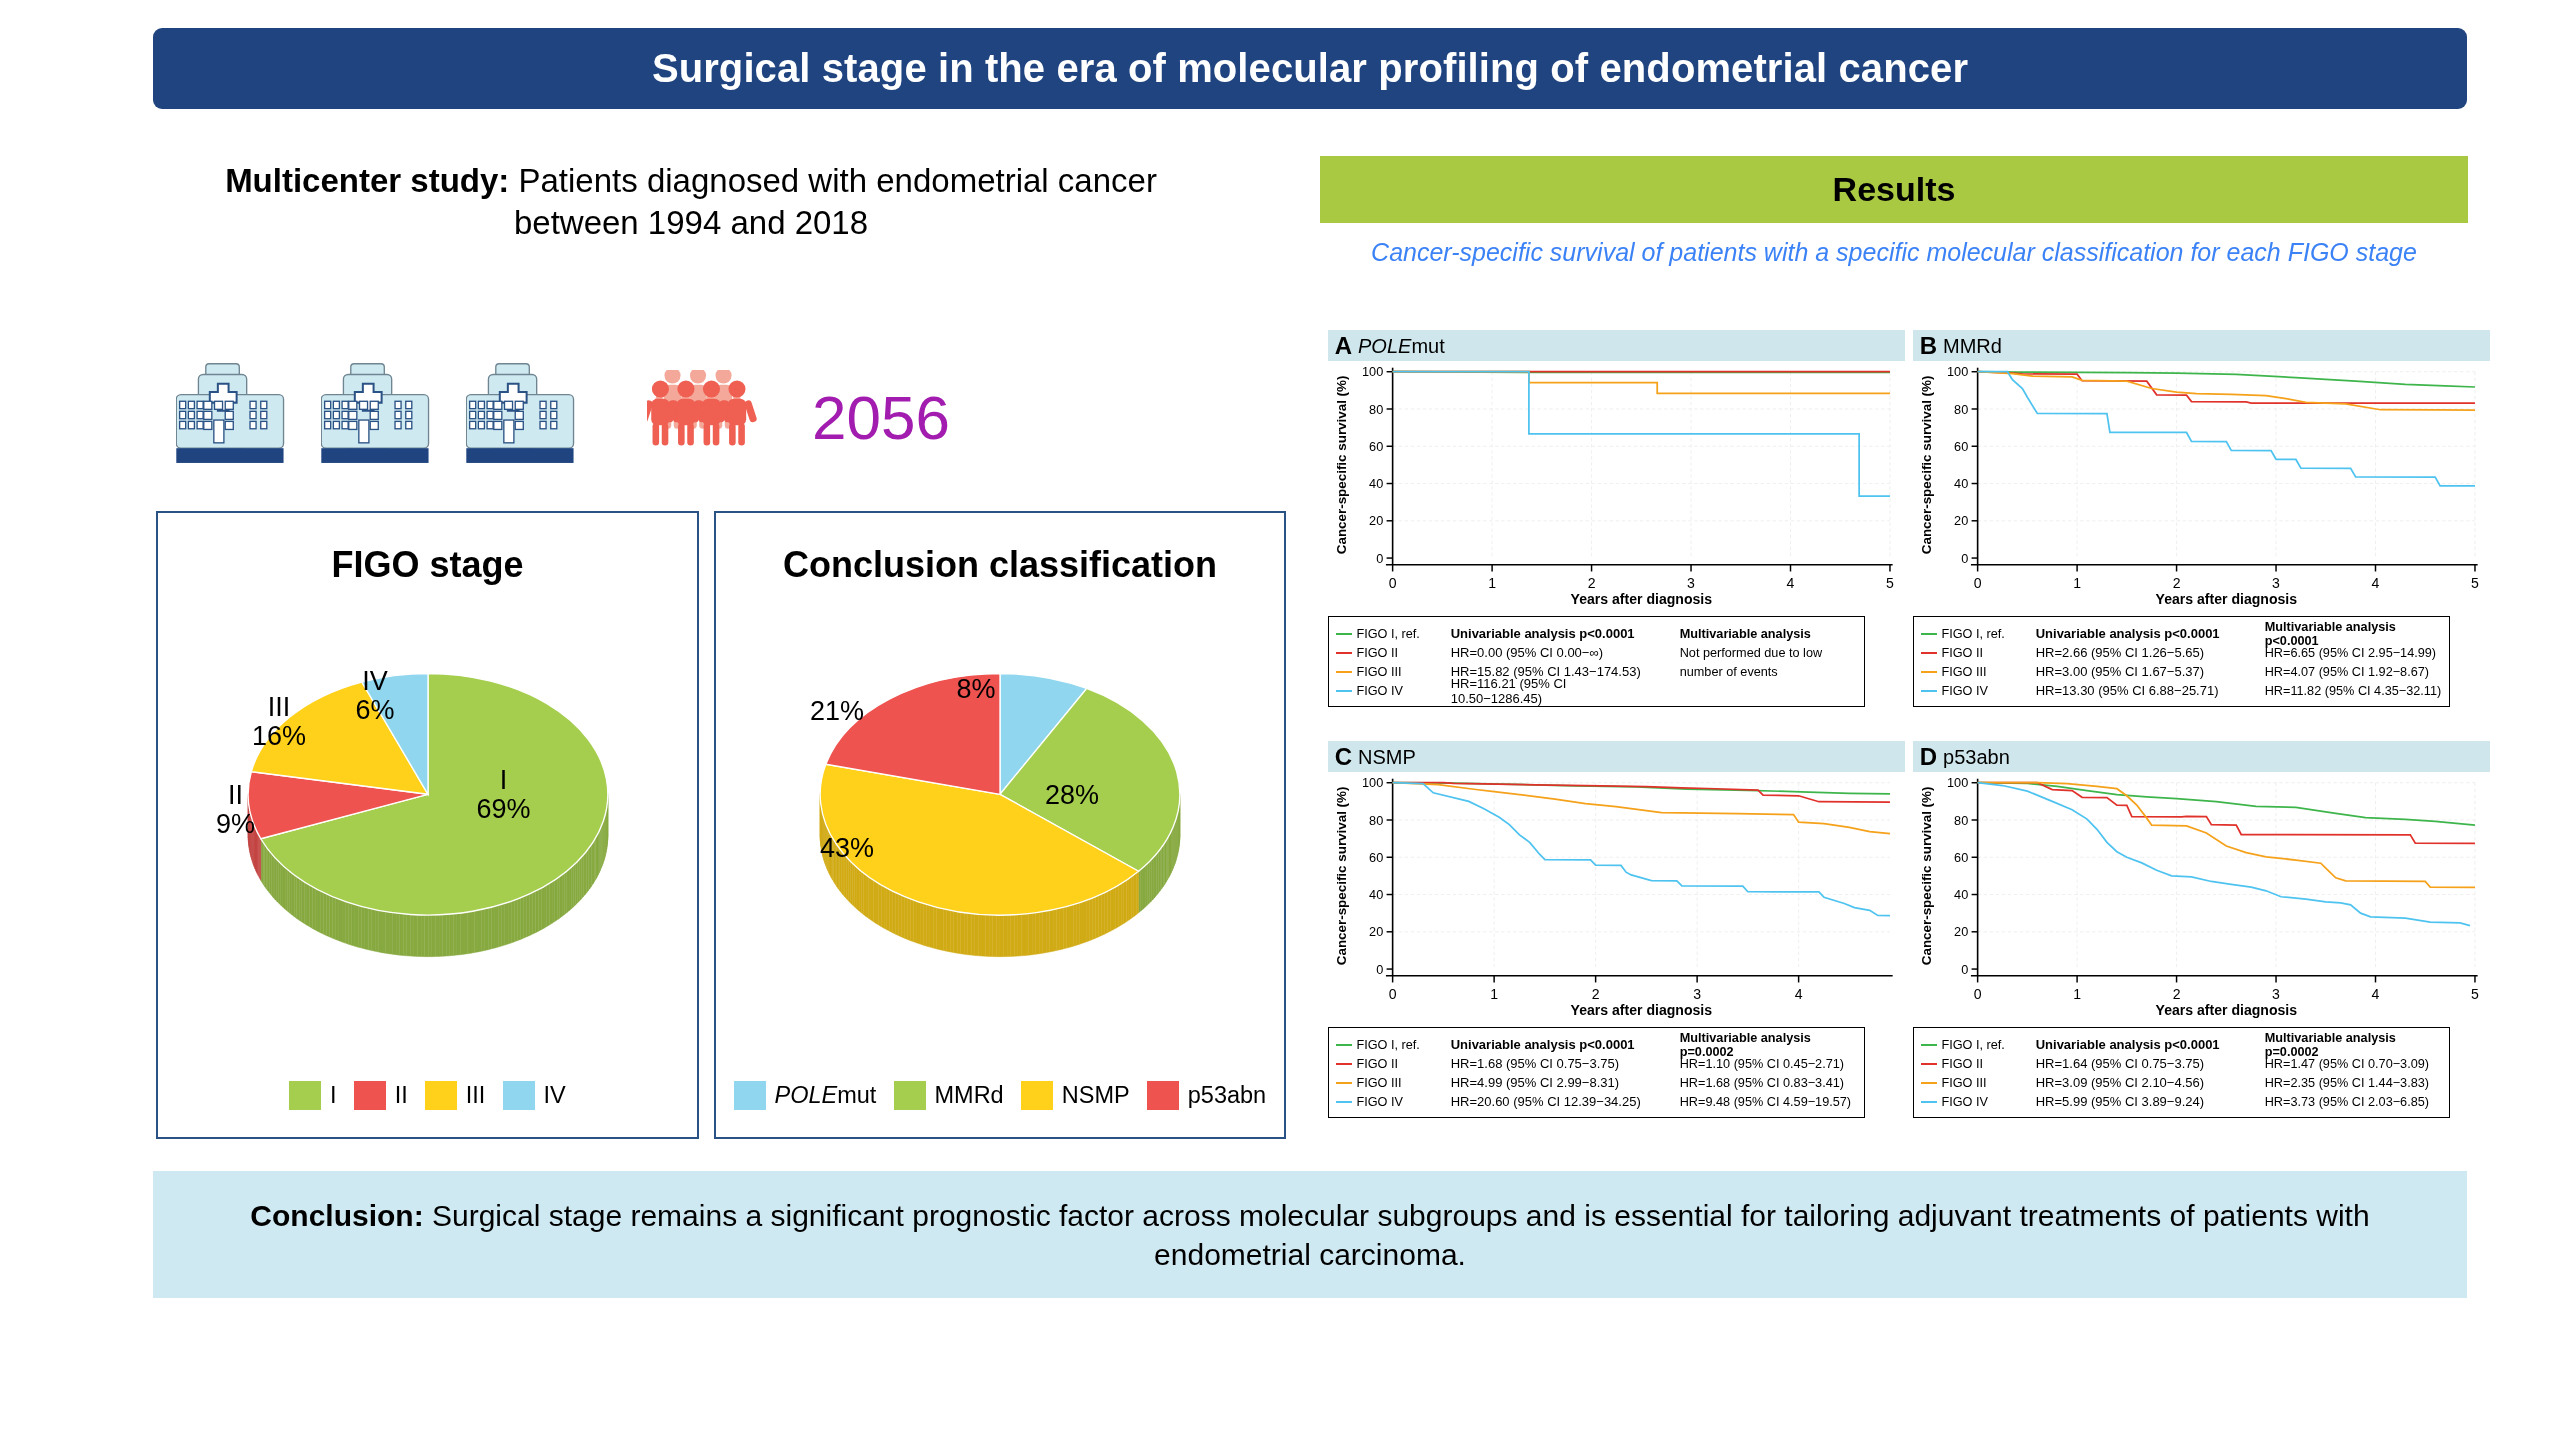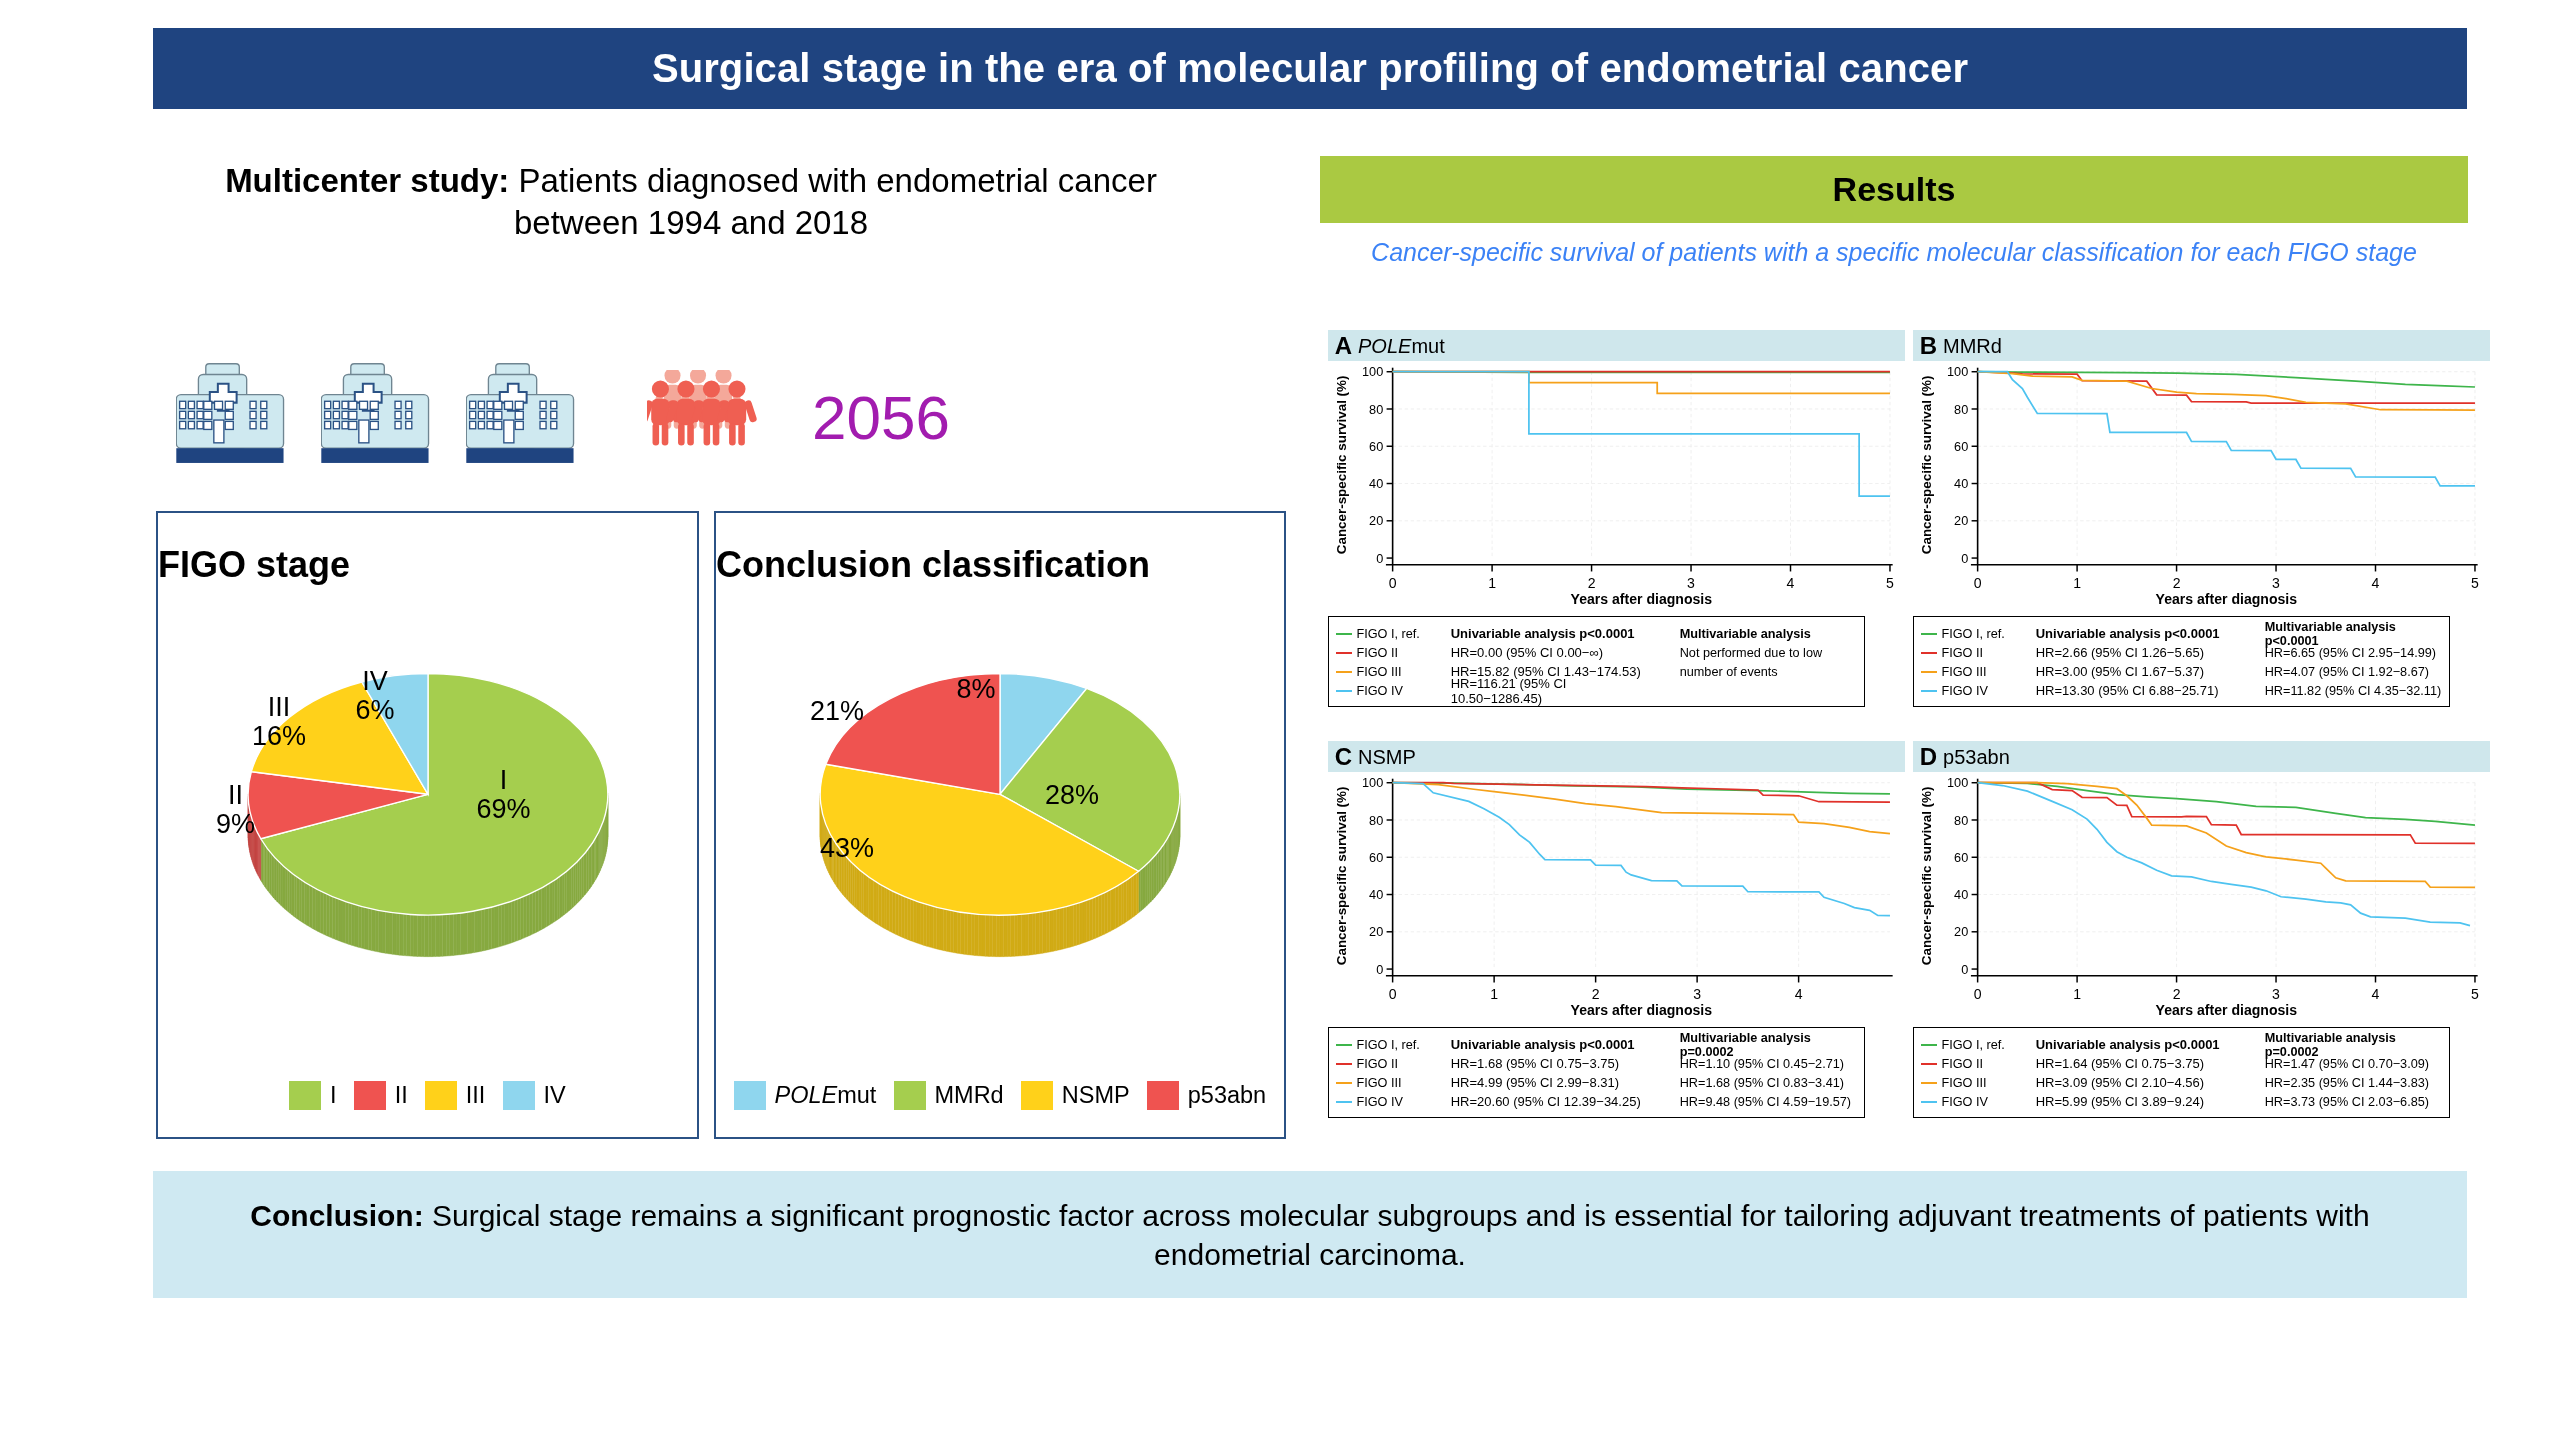--- a/index.html
+++ b/index.html
@@ -7,21 +7,21 @@
     width: 2576px; height: 1449px;
     background: #ffffff;
     font-family: "Liberation Sans", sans-serif;
     overflow: hidden;
   }
   #root { position: relative; width: 2576px; height: 1449px; }
 
   
   .title-banner {
     position: absolute; left: 153px; top: 28px; width: 2314px; height: 81px;
-    background: #1f4480; display: flex; align-items: center; justify-content: center;
+    background: #1f4480; display: flex; align-items: center; justify-content: center; border-radius: 9px;
   }
   .title-banner .t {
     color: #ffffff; font-size: 40px; font-weight: bold; letter-spacing: 0.1px;
     text-align: center;
   }
 
   
   .study-head {
     position: absolute; left: 161px; top: 160px; width: 1060px;
     text-align: center; font-size: 33px; line-height: 1.28; color: #000;
@@ -39,21 +39,21 @@
     line-height: 1; padding-bottom: 8px;
   }
 
   
   .pie-panel {
     position: absolute; border: 2px solid #2b5285; background: #fff;
   }
   .pie-panel.left  { left: 156px;  top: 511px; width: 543px; height: 628px; }
   .pie-panel.right { left: 714px; top: 511px; width: 572px; height: 628px; }
   .pie-title {
-    font-size: 36px; font-weight: bold; color: #000;
+    text-align: center; font-size: 36px; font-weight: bold; color: #000;
     margin-top: 31px;
   }
   .pie-stage { position: relative; width: 100%; height: 429px; }
   .pie-stage svg { position: absolute; left: 50%; transform: translateX(-50%); top: 6.7px; }
   .pie-lbl {
     position: absolute; font-size: 27px; color: #000; text-align: center;
     line-height: 1.08; white-space: pre-line;
   }
   .pie-legend {
     position: absolute; bottom: 27px; left: 0; width: 100%;

